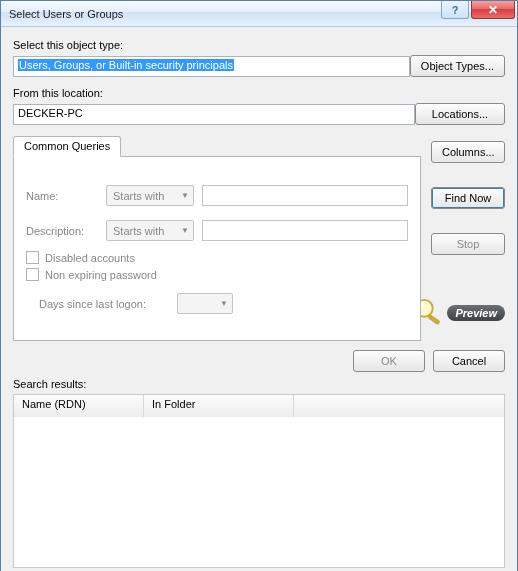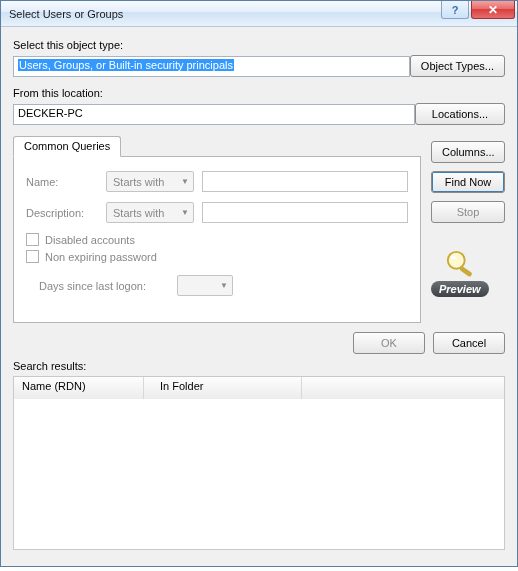--- a/index.html
+++ b/index.html
@@ -50,52 +50,52 @@
     position: absolute; top: 1px; left: 0; height: 21px; padding: 3px 10px;
     border: 1px solid #b5b5b5; border-bottom: 1px solid #fff; background: #fff;
     border-radius: 3px 3px 0 0; z-index: 2;
   }
   .tabpanel {
     border: 1px solid #b5b5b5; background: #fff; padding: 14px 12px 16px 12px;
     position: relative; top: -1px;
   }
   .body-row { display: flex; align-items: flex-start; gap: 10px; }
   .queries { flex: 1; }
-  .sidebtns { width: 74px; display: flex; flex-direction: column; gap: 8px; padding-top: 6px; align-items: flex-start; }
+  .sidebtns { width: 74px; display: flex; flex-direction: column; gap: 24px; padding-top: 6px; align-items: flex-end; }
   .sidebtns .btn { min-width: 0; width: 74px; }
 
-  .qrow { display: flex; align-items: center; gap: 8px; margin-bottom: 10px; }
+  .qrow { display: flex; align-items: center; gap: 8px; margin-bottom: 10px; margin-top: 14px; }
   .qlabel { width: 72px; color: #888; }
   .combo {
     display: flex; align-items: center; justify-content: space-between;
     height: 21px; width: 88px; padding: 0 4px 0 6px;
     border: 1px solid #c4c4c4; background: #f4f4f4; color: #888; border-radius: 2px;
   }
   .combo .arrow { font-size: 8px; color: #888; }
   .qinput { flex: 1; height: 21px; border: 1px solid #c4c4c4; background: #fff; }
   .chkrow { display: flex; align-items: center; gap: 6px; margin: 4px 0; color: #888; }
   .chk { width: 13px; height: 13px; border: 1px solid #b0b0b0; background: #fff; }
   .dayscombo { width: 56px; }
 
-  .preview { display: flex; flex-direction: column; align-items: center; margin-top: 18px; }
+  .preview { display: flex; flex-direction: row; align-items: center; margin-top: 18px; }
   .preview .mag {
     width: 38px; height: 30px;
   }
   .preview .cap {
     margin-top: 2px; padding: 2px 8px; border-radius: 10px;
     background: linear-gradient(to bottom, #6b6f73, #3e4247);
     color: #fff; font-weight: bold; font-style: italic; font-size: 11px;
   }
 
   .dlgbtns { display: flex; justify-content: flex-end; gap: 8px; margin: 8px 0 6px 0; }
   .dlgbtns .btn { min-width: 72px; }
 
   .resultslbl { margin: 4px 0 4px 0; }
   .grid { border: 1px solid #c9c9c9; background: #fff; height: 174px; }
-  .gridhdr { display: flex; height: 22px; background: linear-gradient(to bottom,#fdfdfd,#ececec); gap: 8px; }
+  .gridhdr { display: flex; height: 22px; background: linear-gradient(to bottom,#fdfdfd,#ececec); }
   .gcol { border-right: 1px solid #d8d8d8; padding: 3px 8px; color: #000; }
   .gcol.rdn { width: 130px; }
   .gcol.folder { width: 150px; }
 </style>
 </head>
 <body>
 
 <div class="window">
 
   <div class="titlebar">

